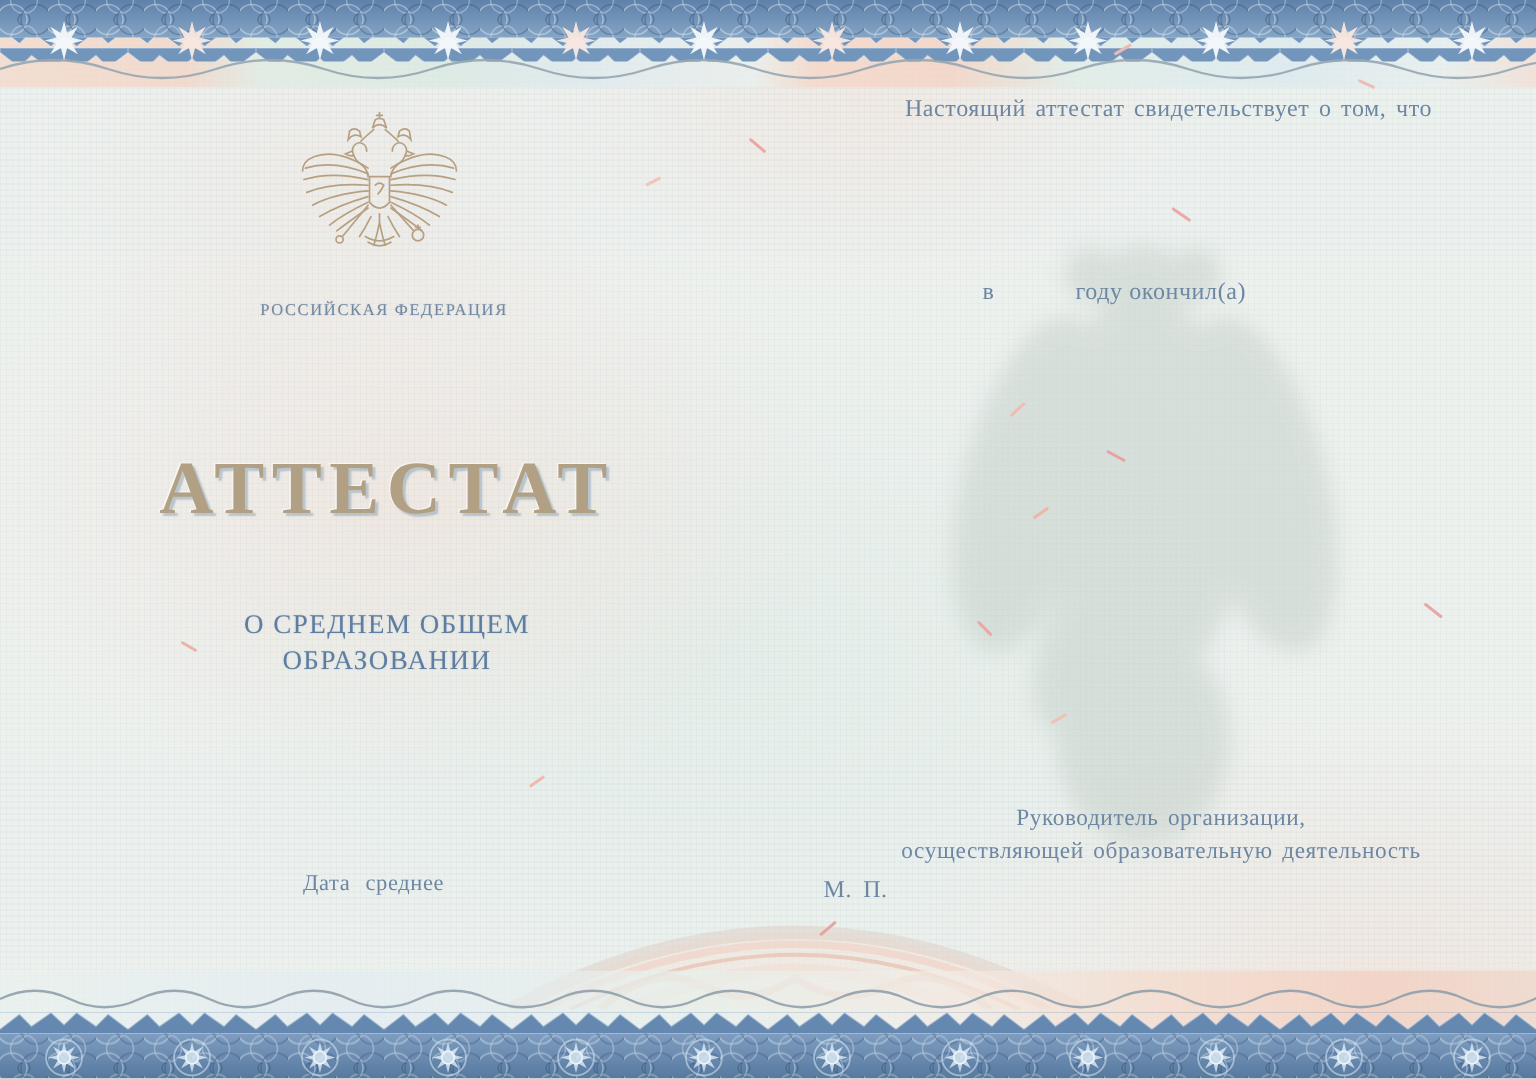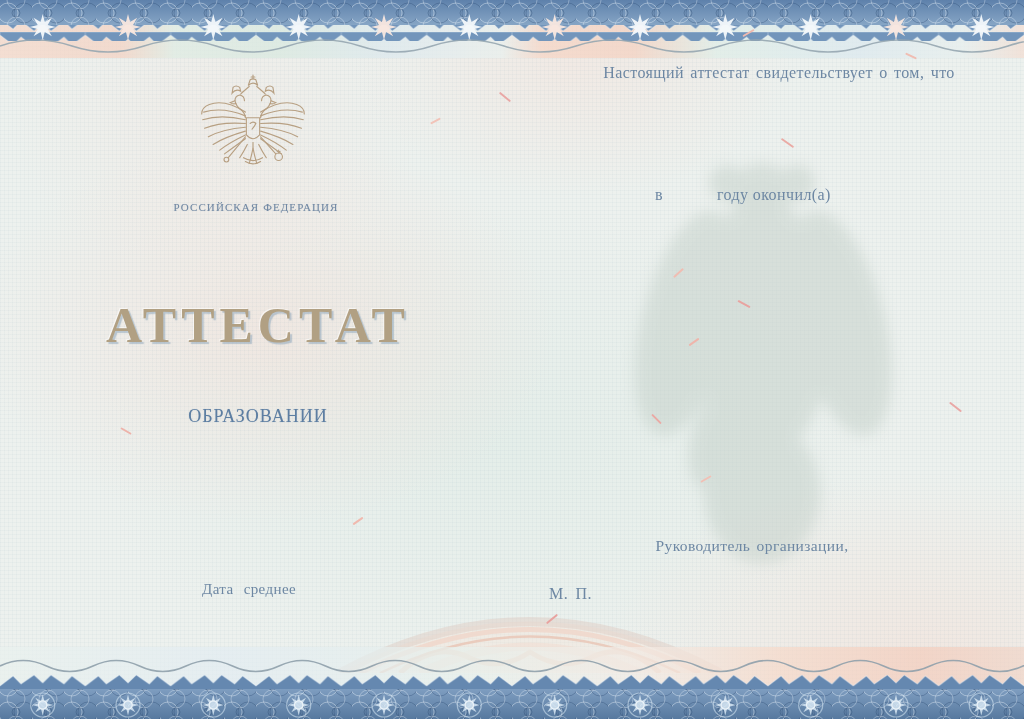--- a/index.html
+++ b/index.html
@@ -41,21 +41,21 @@
     left:78px;top:405px;width:360px;
     font-size:18px;line-height:1.33;letter-spacing:1px;color:#5d7ea2;
     text-shadow:0 0 1px rgba(93,126,162,.3);
   }
   .date-label{left:202px;top:581px;font-size:15px;word-spacing:6px;}
   .statement{left:557px;top:64px;width:444px;font-size:16px;word-spacing:2px;}
   .year-prefix{left:655px;top:186px;font-size:16px;}
   .year-blank{left:672px;top:186px;width:42px;height:18px;}
   .year-suffix{left:717px;top:186px;font-size:16px;}
   .received{left:581px;top:391px;font-size:16.5px;}
-  .sig-block{left:540px;top:535px;width:424px;font-size:15.5px;line-height:1.45;word-spacing:2px;}
+  .sig-block{left:562px;top:535px;width:424px;font-size:15.5px;line-height:1.45;word-spacing:2px;}
   .seal{left:549px;top:585px;font-size:16px;word-spacing:3px;}
 
   .emblem{left:196px;top:72px;width:114px;height:122px;}
   .watermark{left:612px;top:138px;width:310px;height:440px;opacity:.5;filter:blur(7px);}
 
   .fiber{position:absolute;border-radius:2px;pointer-events:none;}
 </style>
 </head>
 <body>
 
@@ -223,30 +223,32 @@
       <path d="M68,66 L84,84"></path>
         <circle cx="87" cy="87" r="4"></circle>
       <line x1="87" y1="83" x2="87" y2="80"></line>
         <line x1="85.5" y1="81.5" x2="88.5" y2="81.5"></line>
     </g>
   </svg>
 
   <div class="abs txt country center">РОССИЙСКАЯ ФЕДЕРАЦИЯ</div>
   <div class="abs title center">АТТЕСТАТ</div>
   <div class="abs subtitle center">
+    <div>О СРЕДНЕМ ОБЩЕМ</div>
     <div>ОБРАЗОВАНИИ</div>
   </div>
   <div class="abs txt date-label">Дата среднее</div>
 
   <div class="abs txt statement center">Настоящий аттестат свидетельствует о том, что</div>
   <span class="abs txt year-prefix">в</span>
   <span class="abs year-blank"></span>
   <span class="abs txt year-suffix">году окончил(а)</span>
   <div class="abs txt sig-block center">
     <div>Руководитель организации,</div>
+    <div>осуществляющей образовательную деятельность</div>
   </div>
   <div class="abs txt seal">М. П.</div>
 
   <div class="fiber" style="left:498px;top:96px;width:14px;height:2px;background:#e9a8a6;transform:rotate(40deg)"></div>
   <div class="fiber" style="left:742px;top:32px;width:13px;height:2px;background:#f0b9ae;transform:rotate(-30deg)"></div>
   <div class="fiber" style="left:780px;top:142px;width:15px;height:2px;background:#eaaba5;transform:rotate(35deg)"></div>
   <div class="fiber" style="left:672px;top:272px;width:13px;height:2px;background:#f0bdb2;transform:rotate(-42deg)"></div>
   <div class="fiber" style="left:737px;top:303px;width:14px;height:2px;background:#e8a3a0;transform:rotate(28deg)"></div>
   <div class="fiber" style="left:688px;top:341px;width:12px;height:2px;background:#efb5ab;transform:rotate(-35deg)"></div>
   <div class="fiber" style="left:650px;top:418px;width:13px;height:2px;background:#eaa9a4;transform:rotate(45deg)"></div>

